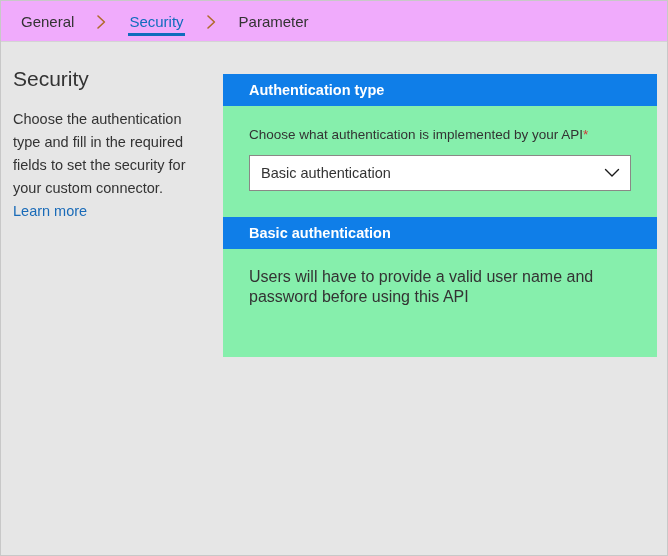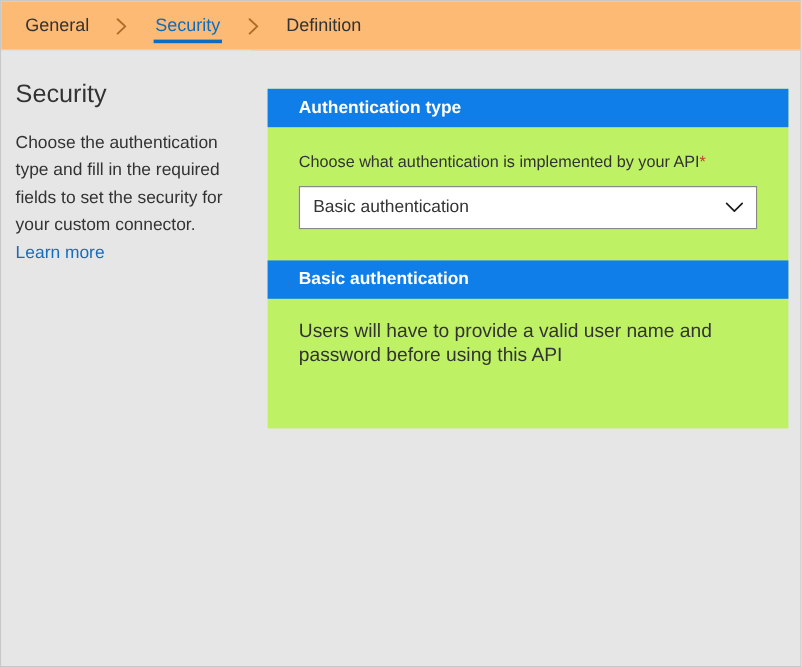--- a/index.html
+++ b/index.html
@@ -25,21 +25,21 @@
     border: 1px solid #c8c8c8;
     overflow: hidden;
   }
 
   
   .tabbar {
     position: absolute;
     top: 0; left: 0;
     width: 668px;
     height: 41px;
-    background: #fdba74;
+    background: #f0abfc;
     border-bottom: 1px solid #d4d4d4;
     display: flex;
     align-items: flex-start;
     padding-left: 14px;
   }
 
   .tab {
     position: relative;
     height: 41px;
     display: flex;
@@ -102,21 +102,21 @@
     cursor: pointer;
   }
 
   
   .content {
     position: absolute;
     left: 222px; top: 41px;
     width: 434px;
   }
 
-  .card { background: #bef264; }
+  .card { background: #86efac; }
 
   .card-header {
     background: #0f7ee8;
     color: #ffffff;
     font-size: 14.5px;
     font-weight: bold;
     line-height: 32px;
     height: 32px;
     padding-left: 26px;
   }
@@ -255,21 +255,21 @@
       <span>Security</span>
     </div>
     <div class="tabsep">
       <span>
         <svg width="11" height="16" viewBox="0 0 11 16" fill="none">
           <path d="M2 2 L8.4 8 L2 14" stroke="#b06a2a" stroke-width="1.6" fill="none" stroke-linecap="round" stroke-linejoin="round"></path>
         </svg>
       </span>
     </div>
     <div class="tab">
-      <span>Definition</span>
+      <span>Parameter</span>
     </div>
   </div>
 
   <div class="sidepane">
     <div class="side-title">Security</div>
     <div class="side-text">Choose the authentication type and fill in the required fields to set the security for your custom connector.</div>
     <a class="side-link">Learn more</a>
   </div>
 
   <div class="content">

